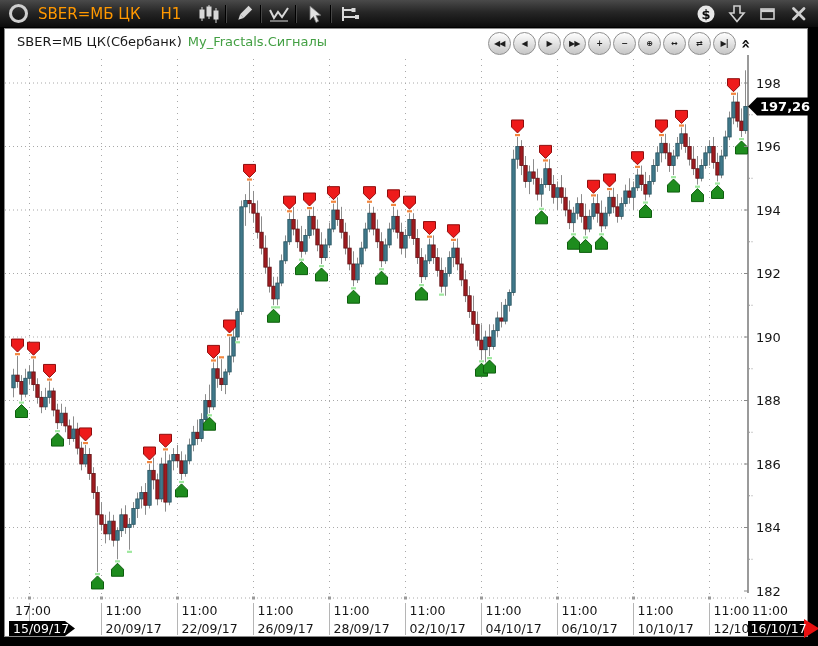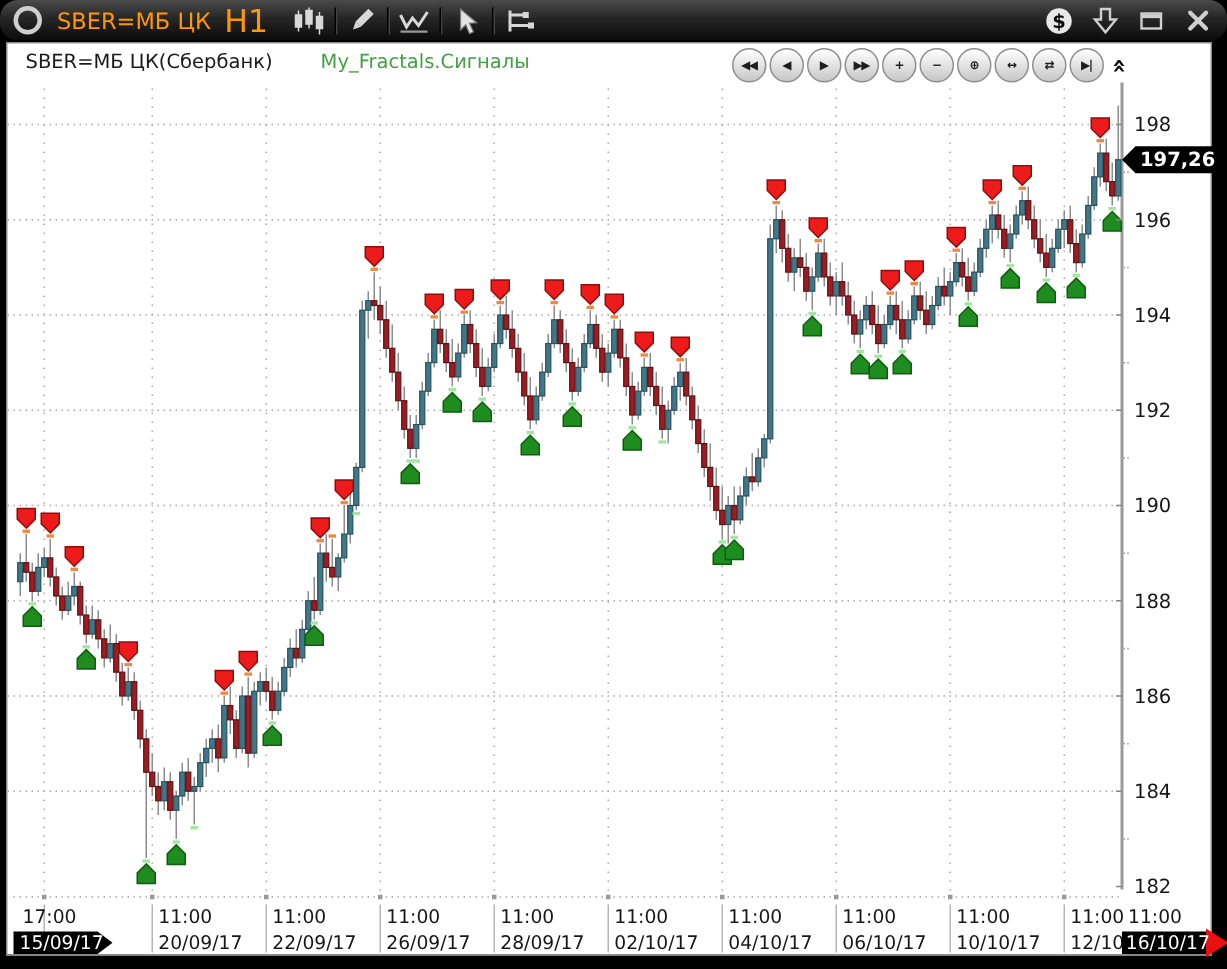--- a/index.html
+++ b/index.html
@@ -1,34 +1,34 @@
 <!DOCTYPE html>
 <html><head>
 <meta charset="utf-8">
 <style>
   html,body{margin:0;padding:0;background:#6e6e6e;}
   .window{position:relative;width:818px;height:646px;background:#000;overflow:hidden;
           font-family:"DejaVu Sans",sans-serif;}
   
   .titlebar{position:absolute;left:0;top:0;width:818px;height:28px;
             background:linear-gradient(#4a4a4a,#262626 45%,#0b0b0b);
-            display:flex;align-items:center;box-sizing:border-box;border-bottom:1px solid #000;border-radius:12px;}
+            display:flex;align-items:center;box-sizing:border-box;border-bottom:1px solid #000;}
   .ring{width:13px;height:13px;border:3px solid #cfcfcf;border-radius:50%;margin-left:9px;flex:none;}
   .title{color:#ff9800;font-size:15px;margin-left:10px;white-space:nowrap;}
-  .tf{color:#ff9800;font-size:21px;margin-left:9px;}
+  .tf{color:#ff9800;font-size:15px;margin-left:20px;}
   .tb-icons{display:flex;align-items:center;margin-left:14px;height:100%;}
   .tb-btn{width:27px;height:22px;display:flex;align-items:center;justify-content:center;}
   .tb-sep{width:1px;height:18px;background:#000;border-right:1px solid #454545;margin:0 3px;}
   .win-controls{margin-left:auto;display:flex;align-items:center;gap:11px;margin-right:9px;}
   .win-btn{width:20px;height:20px;display:flex;align-items:center;justify-content:center;}
   
   .panel{position:absolute;left:4px;top:28px;width:804px;height:609px;background:#fff;
          border:1px solid #8a8a8a;box-sizing:border-box;}
   #plot{position:absolute;left:0;top:0;overflow:visible;}
-  .legend{position:absolute;left:12px;top:5px;font-size:13px;display:flex;gap:32px;white-space:nowrap;}
+  .legend{position:absolute;left:12px;top:5px;font-size:13px;display:flex;gap:6px;white-space:nowrap;}
   .navbar{position:absolute;top:3px;right:56px;display:flex;gap:2px;align-items:center;}
   .navbtn{width:21px;height:21px;border-radius:50%;border:1px solid #8f8f8f;
           background:linear-gradient(#ffffff,#c6c6c6);color:#1d1d1d;font-size:8px;font-weight:bold;
           display:flex;align-items:center;justify-content:center;letter-spacing:-1px;flex:none;}
   .collapse{color:#0a0a0a;font-weight:bold;font-size:16px;transform:rotate(90deg);
             margin-left:3px;line-height:10px;}
   
   svg text{font-family:"DejaVu Sans",sans-serif;}
   .axlabel{font-size:13px;fill:#161616;}
   .xtime,.xdate{font-size:12.5px;fill:#161616;}

